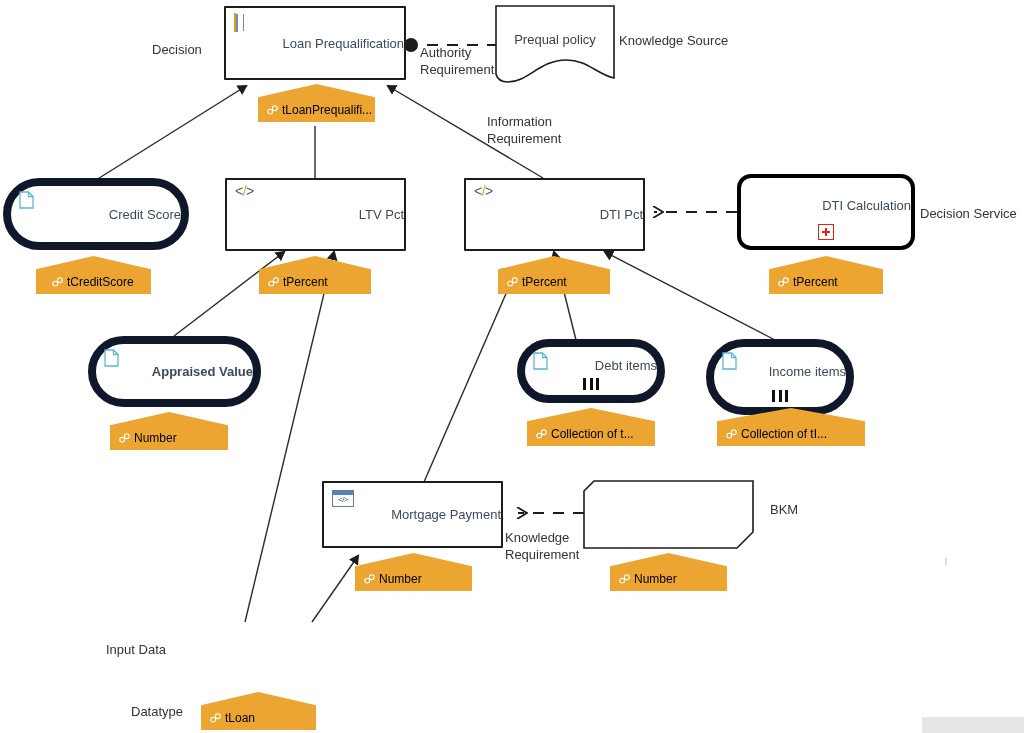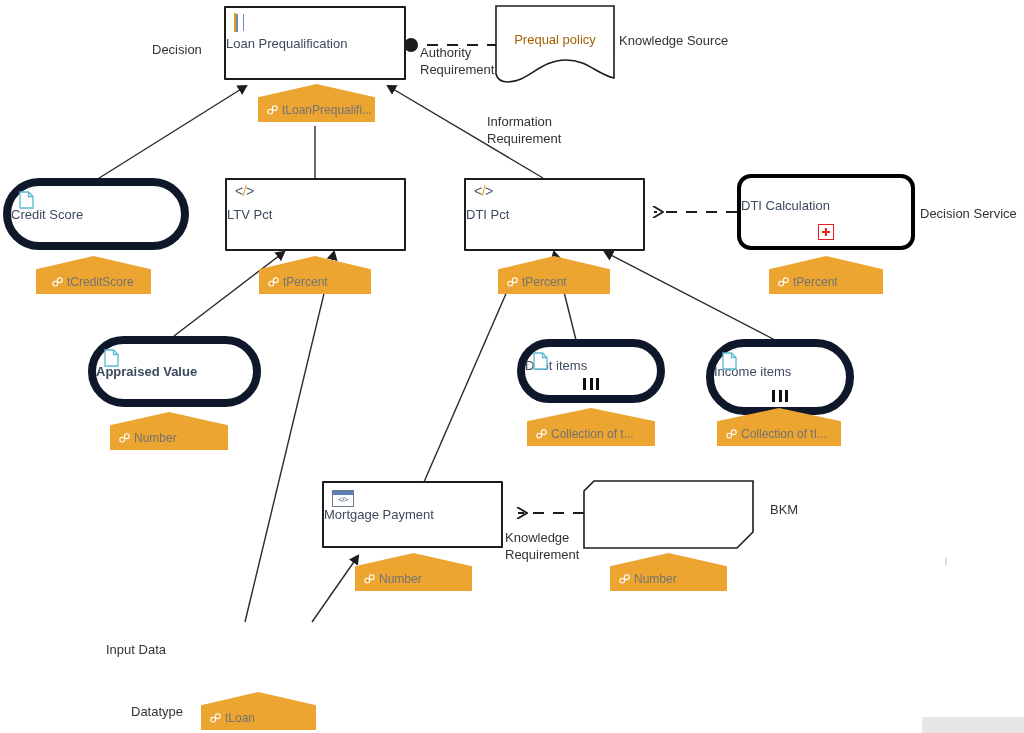--- a/index.html
+++ b/index.html
@@ -22,21 +22,21 @@
     width:1024px; height:733px;
     pointer-events:none;
   }
   
   .node{
     position:absolute;
     box-sizing:border-box;
     background:#ffffff;
     display:flex;
     align-items:center;
-    justify-content:flex-start;
+    justify-content:flex-end;
   }
   .node .label{
     color:#3c4a5e;
     font-size:13px;
     line-height:15px;
     text-align:center;
     white-space:nowrap;
     pointer-events:none;
   }
   
@@ -147,21 +147,21 @@
     margin-top:-1px;background:#e2231a;
   }
   .expand-marker::after{
     content:"";position:absolute;top:3px;bottom:3px;left:50%;width:2px;
     margin-left:-1px;background:#e2231a;
   }
   
   .dtag{
     position:absolute;
     height:38px;
-    color:#737373;
+    color:#000000;
     font-size:12px;
     display:flex;
     align-items:flex-end;
     padding:0 0 5px 0;
     box-sizing:border-box;
     pointer-events:auto;
   }
   .dtag .shape{
     position:absolute;
     left:0;top:0;right:0;bottom:0;
@@ -186,21 +186,21 @@
     flex:0 0 11px;
   }
   
   .ksource{
     position:absolute;
   }
   .ksource .ks-label{
     position:absolute;
     left:0;right:0;top:26px;
     text-align:center;
-    color:#a16207;
+    color:#404040;
     font-size:13px;
     white-space:nowrap;
     pointer-events:none;
   }
   
   .bkm{
     position:absolute;
   }
   .bkm .bkm-label{
     position:absolute;
@@ -444,21 +444,21 @@
     <span class="shape"></span>
     <span class="txt">
       <svg class="chain" viewBox="0 0 11 10">
         <circle cx="3.2" cy="6.6" r="2.4" fill="none" stroke="#ffffff" stroke-width="1.1"></circle>
         <circle cx="7.8" cy="3.2" r="2.4" fill="none" stroke="#ffffff" stroke-width="1.1"></circle>
       </svg>
       <span>Collection of t...</span>
     </span>
   </div>
 
-  <div class="dtag" style="left:717px;top:408px;width:124px;">
+  <div class="dtag" style="left:717px;top:408px;width:148px;">
     <span class="shape"></span>
     <span class="txt">
       <svg class="chain" viewBox="0 0 11 10">
         <circle cx="3.2" cy="6.6" r="2.4" fill="none" stroke="#ffffff" stroke-width="1.1"></circle>
         <circle cx="7.8" cy="3.2" r="2.4" fill="none" stroke="#ffffff" stroke-width="1.1"></circle>
       </svg>
       <span>Collection of tI...</span>
     </span>
   </div>
 

